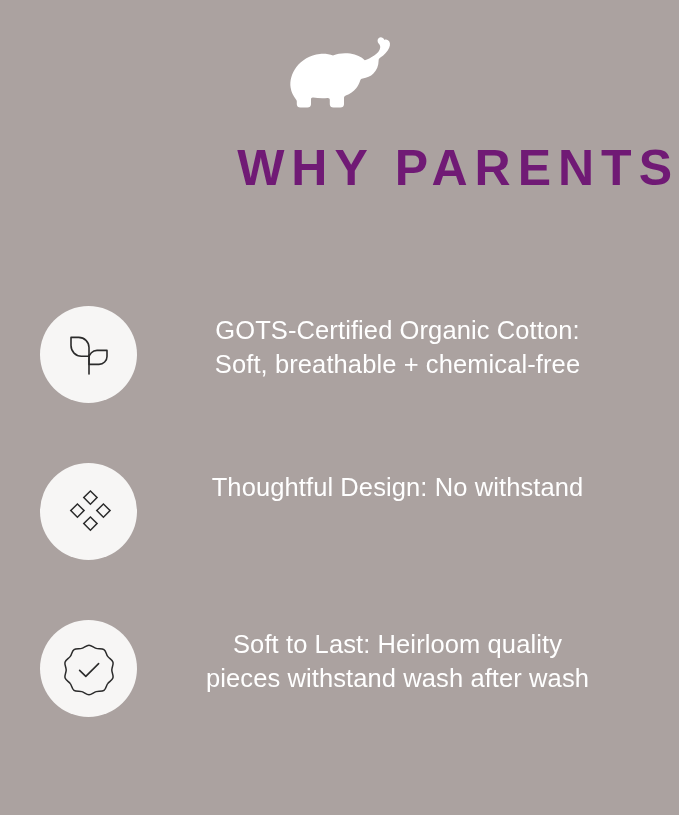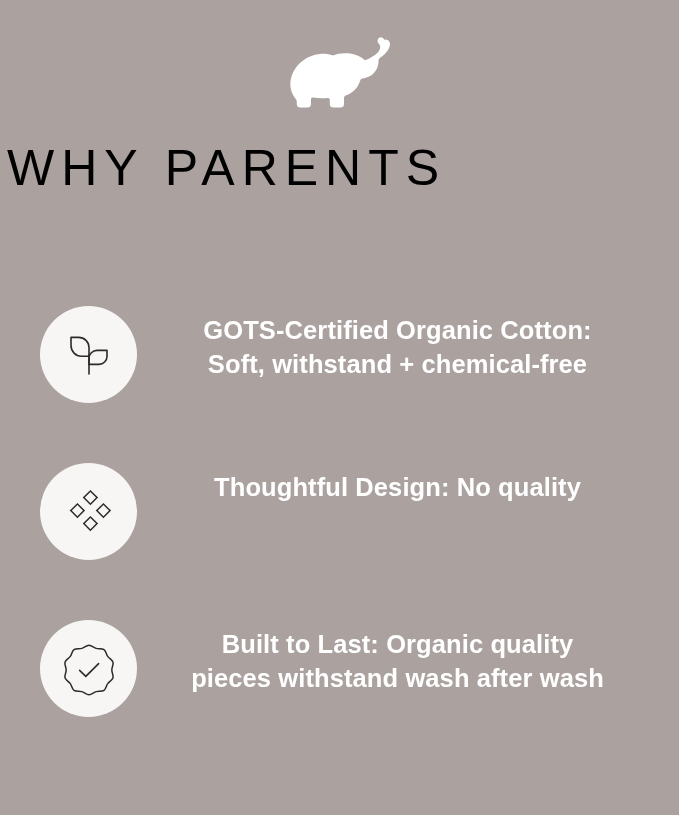--- a/index.html
+++ b/index.html
@@ -36,23 +36,23 @@
   .brand-mark svg {
     display: block;
   }
 
   
   .heading {
     position: absolute;
     top: 136px;
     left: 0;
     width: 100%;
-    text-align: left;
-    color: #000000;
-    font-weight: 400;
+    text-align: right;
+    color: #701a75;
+    font-weight: 700;
     font-size: 50px;
     line-height: 65px;
     letter-spacing: 7px;
     text-indent: 7px;
   }
   .heading .hline {
     display: block;
     white-space: nowrap;
   }
 
@@ -82,21 +82,21 @@
   .feature-icon-wrap svg {
     display: block;
   }
   .feature-text {
     position: absolute;
     left: 155px;
     width: 485px;
     top: 7px;
     text-align: center;
     color: #FFFFFF;
-    font-weight: 700;
+    font-weight: 400;
     font-size: 25.5px;
     line-height: 34px;
     letter-spacing: 0.1px;
   }
   .feature-text .tline {
     display: block;
     white-space: nowrap;
   }
 </style>
 </head>
@@ -124,37 +124,37 @@
         <span>
           <svg width="48" height="48" viewBox="0 0 48 48" fill="none" xmlns="http://www.w3.org/2000/svg">
             <path d="M24 24 L24 43" stroke="#2B2B2B" stroke-width="1.6" stroke-linecap="round"></path>
             <path d="M24 25.2 L24 16.6 C24 10.9 19.4 6.4 13.8 6.4 L6.0 6.4 L6.0 14.6 C6.0 20.5 10.6 25.2 16.4 25.2 Z" stroke="#2B2B2B" stroke-width="1.6" stroke-linejoin="round" fill="none"></path>
             <path d="M24 33.4 L24 27.4 C24 23.0 27.6 19.4 32.0 19.4 L42.0 19.4 L42.0 25.4 C42.0 29.8 38.4 33.4 34.0 33.4 Z" stroke="#2B2B2B" stroke-width="1.6" stroke-linejoin="round" fill="none"></path>
           </svg>
         </span>
       </div>
       <div class="feature-text">
         <span class="tline">GOTS-Certified Organic Cotton:</span>
-        <span class="tline">Soft, withstand + chemical-free</span>
+        <span class="tline">Soft, breathable + chemical-free</span>
       </div>
     </div>
 
     <div class="feature-row">
       <div class="feature-icon-wrap">
         <span>
           <svg width="46" height="46" viewBox="0 0 46 46" fill="none" xmlns="http://www.w3.org/2000/svg">
             <rect x="18.3" y="3.3" width="9.4" height="9.4" transform="rotate(45 23 10)" stroke="#2B2B2B" stroke-width="1.5" fill="none"></rect>
             <rect x="5.3" y="16.3" width="9.4" height="9.4" transform="rotate(45 10 23)" stroke="#2B2B2B" stroke-width="1.5" fill="none"></rect>
             <rect x="31.3" y="16.3" width="9.4" height="9.4" transform="rotate(45 36 23)" stroke="#2B2B2B" stroke-width="1.5" fill="none"></rect>
             <rect x="18.3" y="29.3" width="9.4" height="9.4" transform="rotate(45 23 36)" stroke="#2B2B2B" stroke-width="1.5" fill="none"></rect>
           </svg>
         </span>
       </div>
       <div class="feature-text">
-        <span class="tline">Thoughtful Design: No quality</span>
+        <span class="tline">Thoughtful Design: No withstand</span>
       </div>
     </div>
 
     <div class="feature-row">
       <div class="feature-icon-wrap">
         <span>
           <svg width="54" height="54" viewBox="0 0 54 54" fill="none" xmlns="http://www.w3.org/2000/svg">
             <path d="M27 3.2
                      C29.6 3.2 31.7 5.7 34.2 6.4
                      C36.8 7.1 39.9 6.0 42.0 7.6
@@ -174,19 +174,19 @@
                      C4.2 25.3 2.3 22.7 3.0 20.2
                      C3.7 17.7 6.8 16.5 8.3 14.4
                      C9.8 12.4 9.9 9.1 12.0 7.6
                      C14.1 6.0 17.2 7.1 19.8 6.4
                      C22.3 5.7 24.4 3.2 27 3.2 Z" stroke="#2B2B2B" stroke-width="1.5" stroke-linejoin="round" fill="none"></path>
             <path d="M17.6 28.4 L23.8 34.4 L36.6 21.6" stroke="#2B2B2B" stroke-width="1.6" stroke-linecap="round" stroke-linejoin="round" fill="none"></path>
           </svg>
         </span>
       </div>
       <div class="feature-text">
-        <span class="tline">Built to Last: Organic quality</span>
+        <span class="tline">Soft to Last: Heirloom quality</span>
         <span class="tline">pieces withstand wash after wash</span>
       </div>
     </div>
 
   </div>
 </div>
 
 </body></html>

